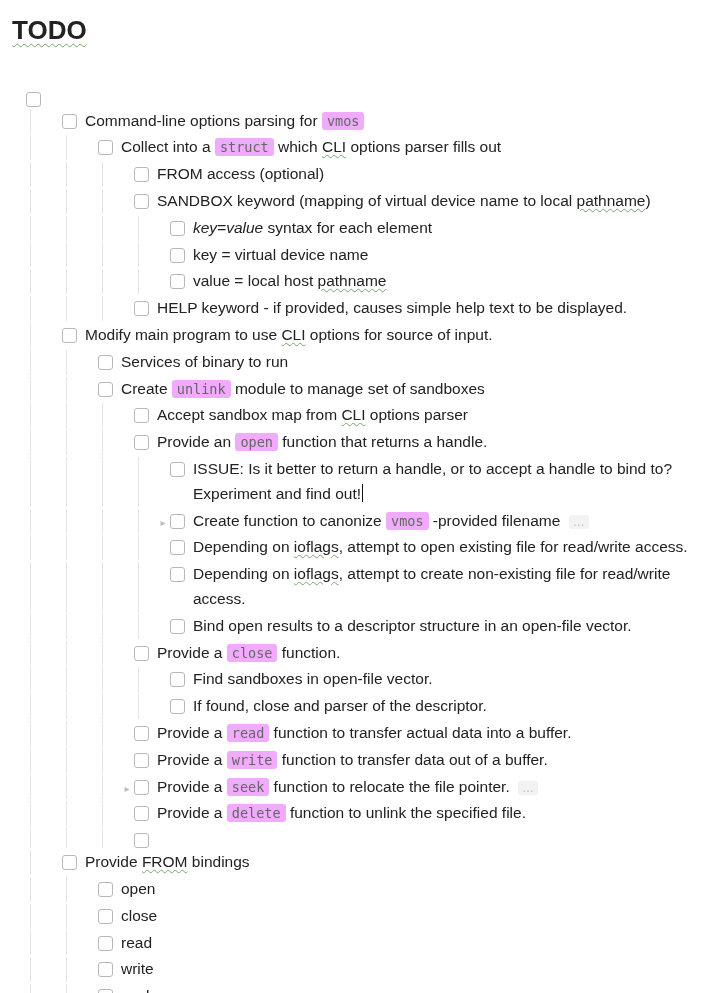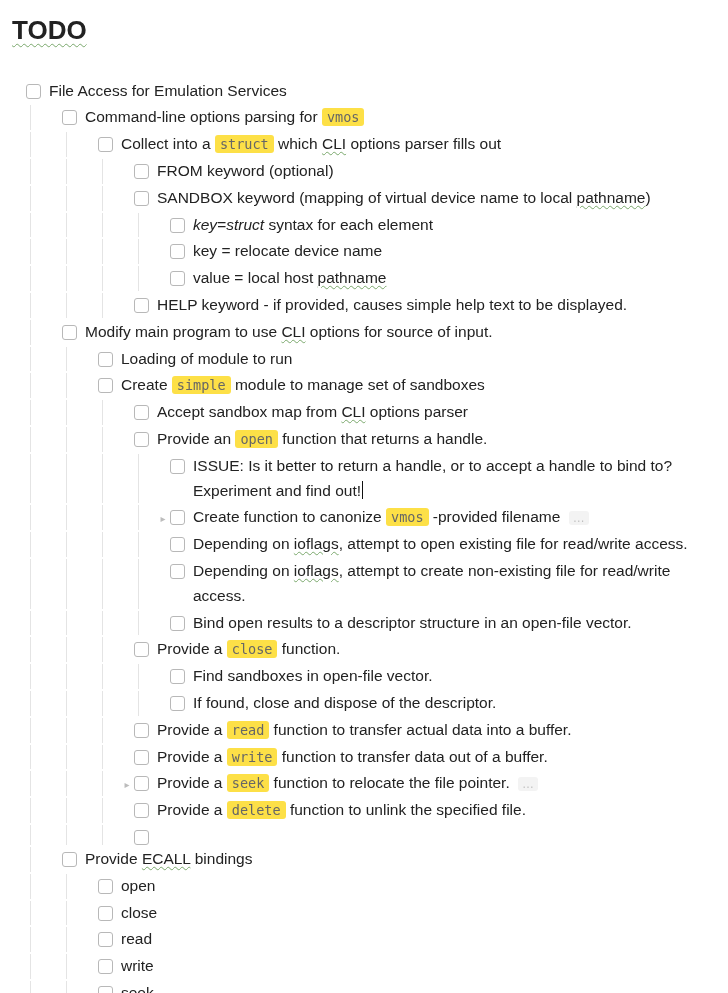--- a/index.html
+++ b/index.html
@@ -9,21 +9,21 @@
     font-family: -apple-system, BlinkMacSystemFont, "Segoe UI", Helvetica, Arial, sans-serif;
     font-size: 15.5px;
     line-height: 1.6;
     color: #222;
     background: #fff;
     width: 728px;
   }
   h1 {
     font-size: 26px;
     font-weight: 800;
-    margin: 2px 0 26px 0;
+    margin: 2px 0 34px 0;
     text-decoration: underline wavy #7aa86c;
     text-decoration-thickness: 1.2px;
     text-underline-offset: 4px;
     display: inline-block;
   }
   .row {
     display: flex;
     align-items: flex-start;
     padding: 1px 0;
     position: relative;
@@ -64,21 +64,21 @@
     margin-right: 8px;
     background: #fff;
   }
   .label {
     flex: 1 1 auto;
     min-width: 0;
   }
   code.inline {
     font-family: ui-monospace, SFMono-Regular, Menlo, Consolas, monospace;
     font-size: 13.5px;
-    background: #fde047;
+    background: #f0abfc;
     color: #666;
     padding: 1px 5px;
     border-radius: 3px;
   }
   .wavy {
     text-decoration: underline wavy #7aa86c;
     text-decoration-thickness: 1.2px;
     text-underline-offset: 2px;
   }
   em { font-style: italic; }
@@ -103,68 +103,67 @@
 <body>
 
 
 
 <h1>TODO</h1>
 
 <div id="tree">
     <div class="row">
       <div class="toggle"></div>
       <div class="cb"></div>
-      <div class="label">File Access for Emulation Services</div>
     </div>
     <div class="row">
       <div class="indent"></div>
       <div class="toggle"></div>
       <div class="cb"></div>
       <div class="label">Command-line options parsing for <code class="inline">vmos</code></div>
     </div>
     <div class="row">
       <div class="indent"></div>
       <div class="indent"></div>
       <div class="toggle"></div>
       <div class="cb"></div>
       <div class="label">Collect into a <code class="inline">struct</code> which <span class="wavy">CLI</span> options parser fills out</div>
     </div>
     <div class="row">
       <div class="indent"></div>
       <div class="indent"></div>
       <div class="indent"></div>
       <div class="toggle"></div>
       <div class="cb"></div>
-      <div class="label">FROM keyword (optional)</div>
+      <div class="label">FROM access (optional)</div>
     </div>
     <div class="row">
       <div class="indent"></div>
       <div class="indent"></div>
       <div class="indent"></div>
       <div class="toggle"></div>
       <div class="cb"></div>
       <div class="label">SANDBOX keyword (mapping of virtual device name to local <span class="wavy">pathname</span>)</div>
     </div>
     <div class="row">
       <div class="indent"></div>
       <div class="indent"></div>
       <div class="indent"></div>
       <div class="indent"></div>
       <div class="toggle"></div>
       <div class="cb"></div>
-      <div class="label"><em>key=struct</em> syntax for each element</div>
-    </div>
-    <div class="row">
-      <div class="indent"></div>
-      <div class="indent"></div>
-      <div class="indent"></div>
-      <div class="indent"></div>
-      <div class="toggle"></div>
-      <div class="cb"></div>
-      <div class="label">key = relocate device name</div>
+      <div class="label"><em>key=value</em> syntax for each element</div>
+    </div>
+    <div class="row">
+      <div class="indent"></div>
+      <div class="indent"></div>
+      <div class="indent"></div>
+      <div class="indent"></div>
+      <div class="toggle"></div>
+      <div class="cb"></div>
+      <div class="label">key = virtual device name</div>
     </div>
     <div class="row">
       <div class="indent"></div>
       <div class="indent"></div>
       <div class="indent"></div>
       <div class="indent"></div>
       <div class="toggle"></div>
       <div class="cb"></div>
       <div class="label">value = local host <span class="wavy">pathname</span></div>
     </div>
@@ -180,28 +179,28 @@
       <div class="indent"></div>
       <div class="toggle"></div>
       <div class="cb"></div>
       <div class="label">Modify main program to use <span class="wavy">CLI</span> options for source of input.</div>
     </div>
     <div class="row">
       <div class="indent"></div>
       <div class="indent"></div>
       <div class="toggle"></div>
       <div class="cb"></div>
-      <div class="label">Loading of module to run</div>
-    </div>
-    <div class="row">
-      <div class="indent"></div>
-      <div class="indent"></div>
-      <div class="toggle"></div>
-      <div class="cb"></div>
-      <div class="label">Create <code class="inline">simple</code> module to manage set of sandboxes</div>
+      <div class="label">Services of binary to run</div>
+    </div>
+    <div class="row">
+      <div class="indent"></div>
+      <div class="indent"></div>
+      <div class="toggle"></div>
+      <div class="cb"></div>
+      <div class="label">Create <code class="inline">unlink</code> module to manage set of sandboxes</div>
     </div>
     <div class="row">
       <div class="indent"></div>
       <div class="indent"></div>
       <div class="indent"></div>
       <div class="toggle"></div>
       <div class="cb"></div>
       <div class="label">Accept sandbox map from <span class="wavy">CLI</span> options parser</div>
     </div>
     <div class="row">
@@ -274,21 +273,21 @@
       <div class="cb"></div>
       <div class="label">Find sandboxes in open-file vector.</div>
     </div>
     <div class="row">
       <div class="indent"></div>
       <div class="indent"></div>
       <div class="indent"></div>
       <div class="indent"></div>
       <div class="toggle"></div>
       <div class="cb"></div>
-      <div class="label">If found, close and dispose of the descriptor.</div>
+      <div class="label">If found, close and parser of the descriptor.</div>
     </div>
     <div class="row">
       <div class="indent"></div>
       <div class="indent"></div>
       <div class="indent"></div>
       <div class="toggle"></div>
       <div class="cb"></div>
       <div class="label">Provide a <code class="inline">read</code> function to transfer actual data into a buffer.</div>
     </div>
     <div class="row">
@@ -319,21 +318,21 @@
       <div class="indent"></div>
       <div class="indent"></div>
       <div class="indent"></div>
       <div class="toggle"></div>
       <div class="cb"></div>
     </div>
     <div class="row">
       <div class="indent"></div>
       <div class="toggle"></div>
       <div class="cb"></div>
-      <div class="label">Provide <span class="wavy">ECALL</span> bindings</div>
+      <div class="label">Provide <span class="wavy">FROM</span> bindings</div>
     </div>
     <div class="row">
       <div class="indent"></div>
       <div class="indent"></div>
       <div class="toggle"></div>
       <div class="cb"></div>
       <div class="label">open</div>
     </div>
     <div class="row">
       <div class="indent"></div>

